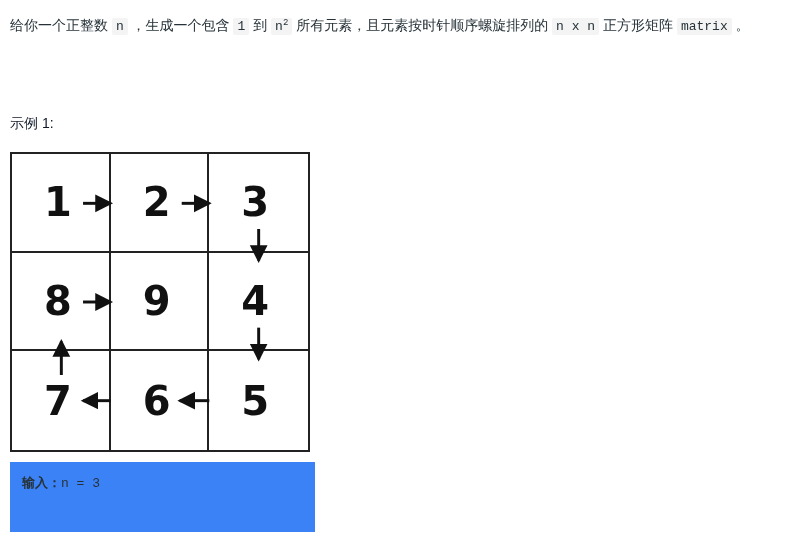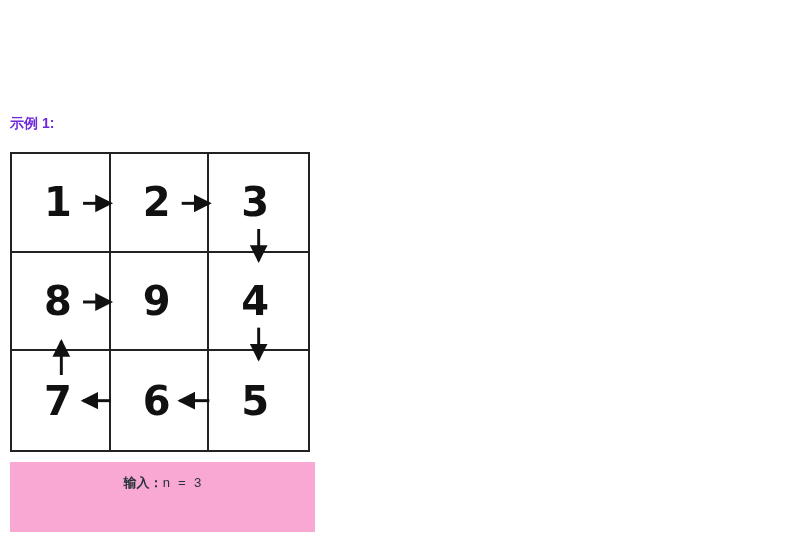--- a/index.html
+++ b/index.html
@@ -43,22 +43,22 @@
     font-size: 9px;
     vertical-align: super;
     line-height: 0;
   }
   
   .example-title {
     position: absolute;
     left: 10px;
     top: 115px;
     font-size: 14px;
-    font-weight: bold;
-    color: #6d28d9;
+    font-weight: normal;
+    color: #0f172a;
   }
   
   .figure {
     position: absolute;
     left: 10px;
     top: 152px;
     width: 300px;
     height: 300px;
     border: 2px solid #222222;
     box-sizing: border-box;
@@ -108,42 +108,54 @@
     height: 100%;
     pointer-events: none;
   }
   
   .io-box {
     position: absolute;
     left: 10px;
     top: 462px;
     width: 305px;
     height: 70px;
-    background: #f9a8d4;
+    background: #3b82f6;
     box-sizing: border-box;
     padding: 10px 12px;
-    text-align: center;
   }
   .io-line {
     font-family: "Liberation Mono", monospace;
     font-size: 13px;
     line-height: 22px;
     color: #263238;
     white-space: nowrap;
   }
   .io-line b {
     font-family: "Liberation Sans", sans-serif;
     font-weight: bold;
   }
 </style>
 </head>
 <body>
 
 <div class="page">
 
+  <div class="statement">
+    <span>给你一个正整数</span>
+    <code class="inline">n</code>
+    <span>，生成一个包含</span>
+    <code class="inline">1</code>
+    <span>到</span>
+    <code class="inline"><span>n</span><sup>2</sup></code>
+    <span>所有元素，且元素按时针顺序螺旋排列的</span>
+    <code class="inline">n x n</code>
+    <span>正方形矩阵</span>
+    <code class="inline">matrix</code>
+    <span>。</span>
+  </div>
 
   <div class="example-title">示例 1:</div>
 
   <div class="figure">
     <div class="grid">
       <div class="cell c1">
           <span class="num">1</span>
         </div>
       <div class="cell c2">
           <span class="num">2</span>

